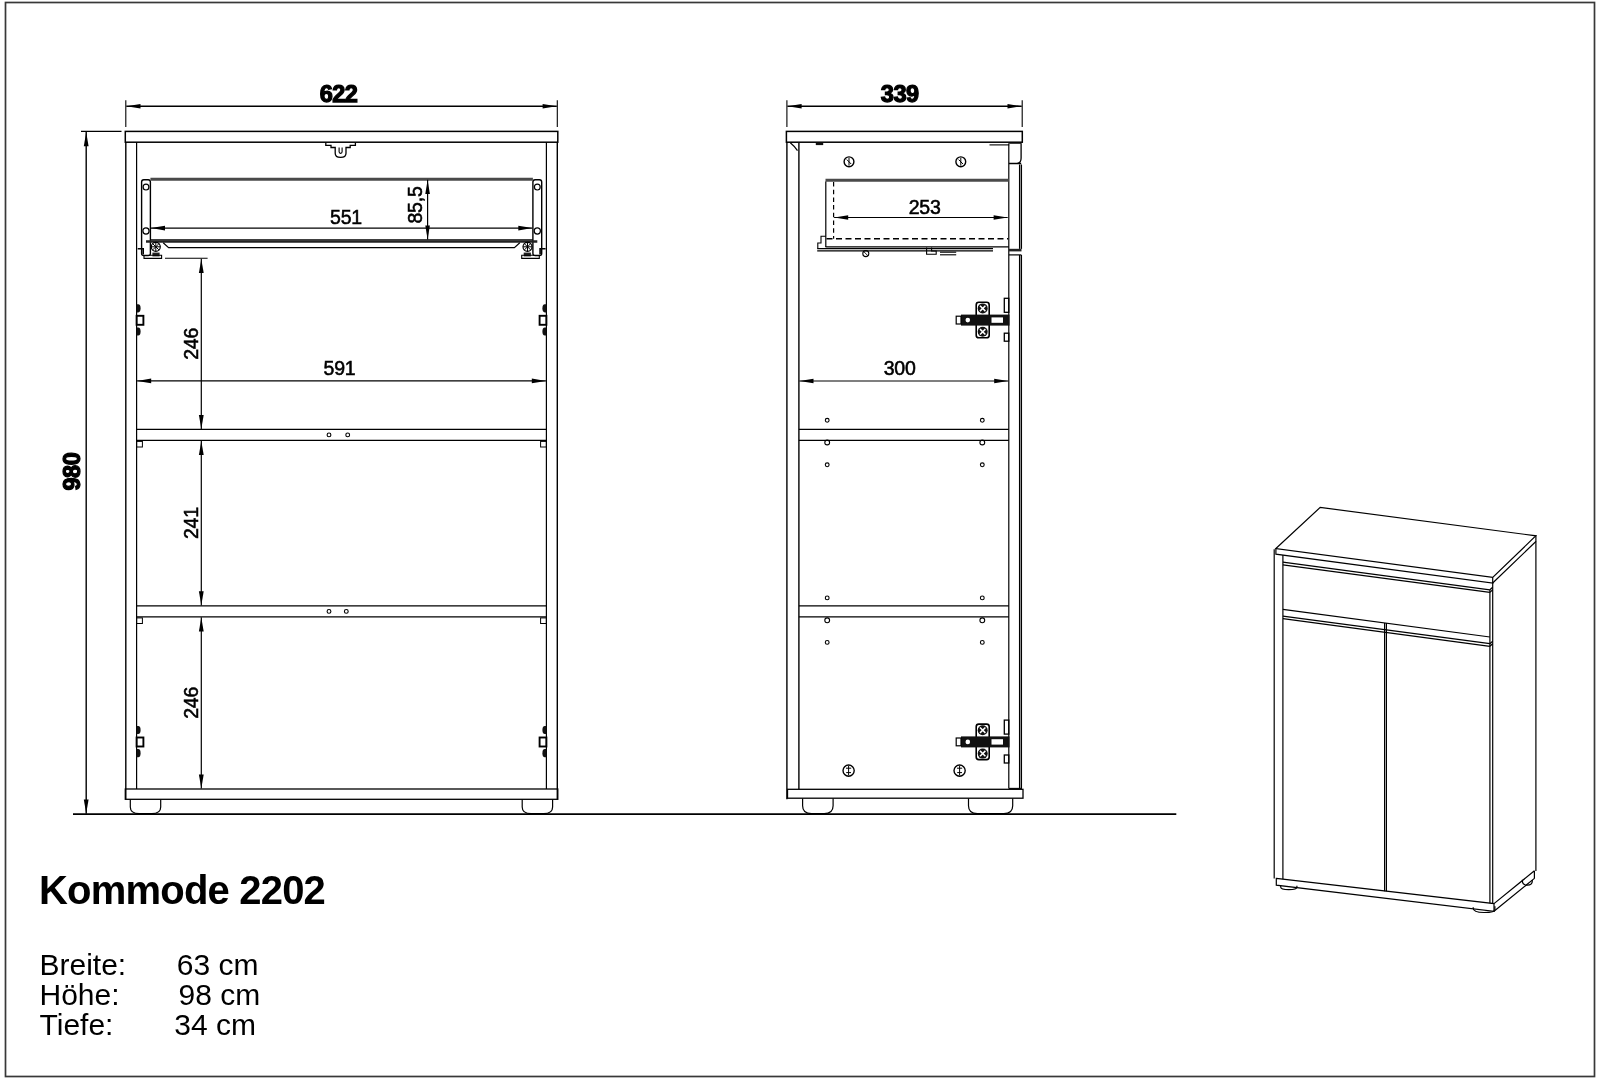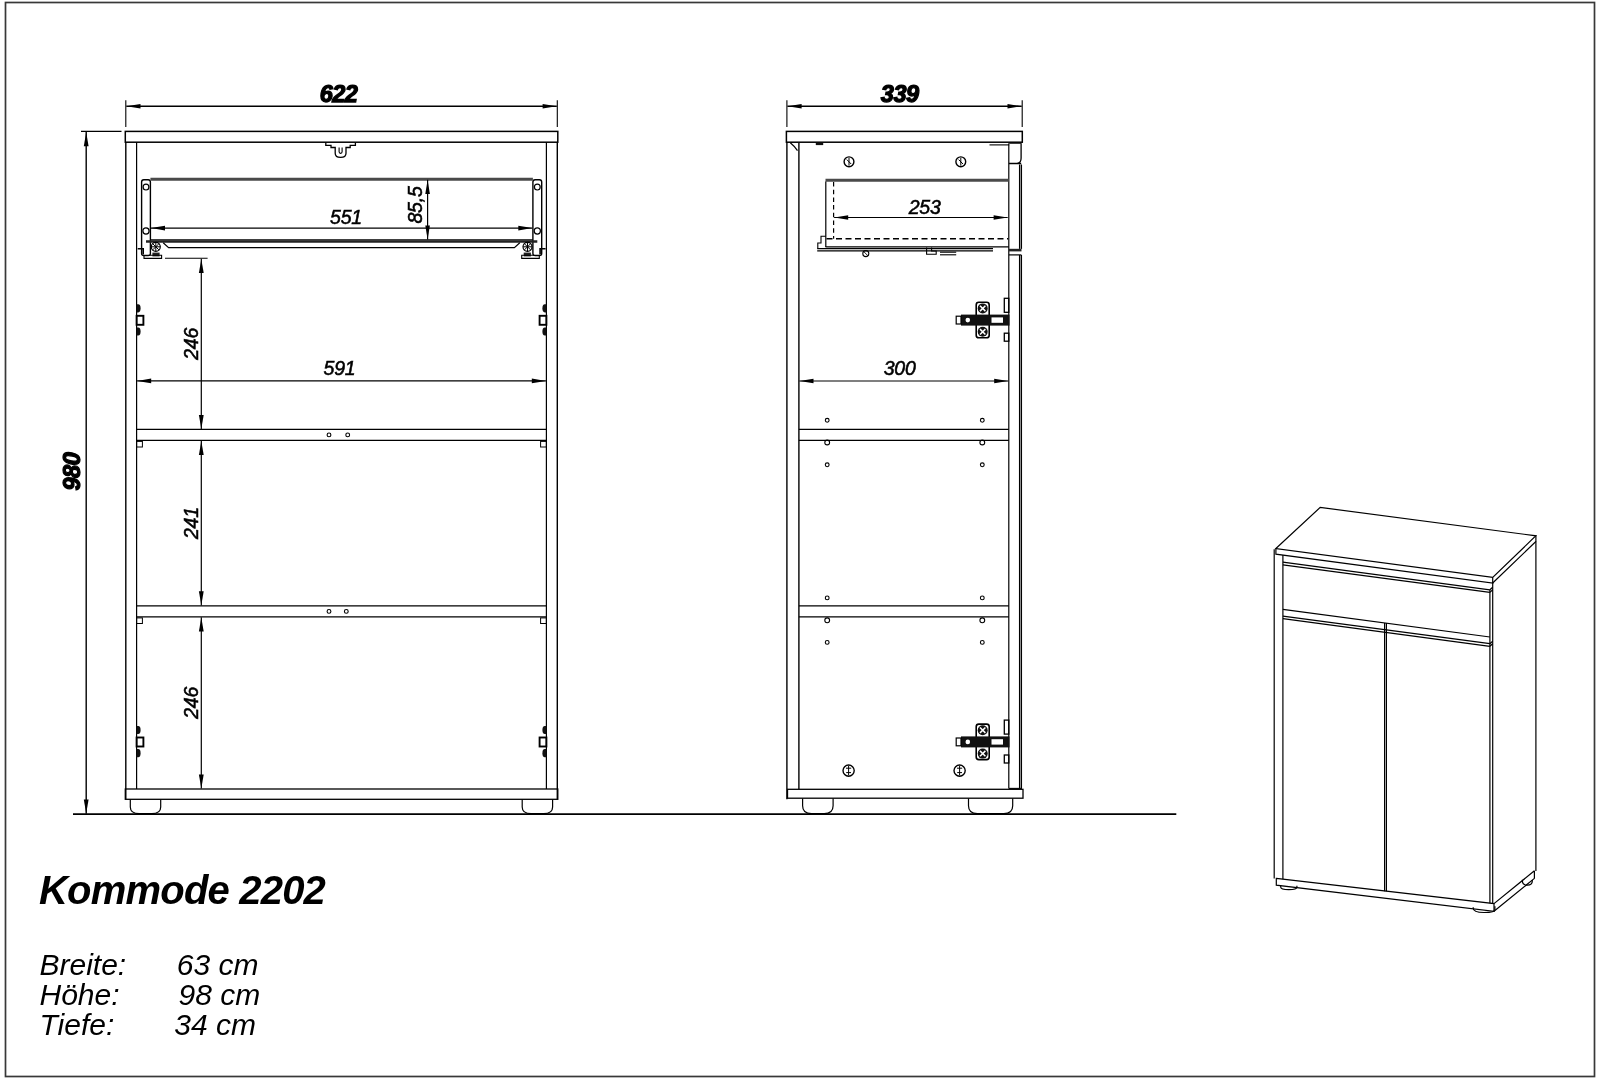--- a/index.html
+++ b/index.html
@@ -1,16 +1,16 @@
 <!DOCTYPE html>
 <html><head>
 <meta charset="utf-8">
 <style>
   html,body{margin:0;padding:0;background:#fff;}
-  #page{position:relative;width:1600px;height:1083px;background:#fff;overflow:hidden;font-style:italic;}
+  #page{position:relative;width:1600px;height:1083px;background:#fff;overflow:hidden;}
   svg{position:absolute;left:0;top:0;}
   text{font-family:"Liberation Sans", sans-serif;fill:#000;}
   .dimL{font-size:23.5px;font-weight:bold;letter-spacing:-0.5px;}
   .dimS{font-size:19.5px;font-weight:normal;letter-spacing:-0.2px;paint-order:stroke;stroke:#000;stroke-width:0.55px;}
 </style>
 </head>
 <body>
 <div id="page">
 <svg width="1600" height="1083" viewBox="0 0 1600 1083">
 

